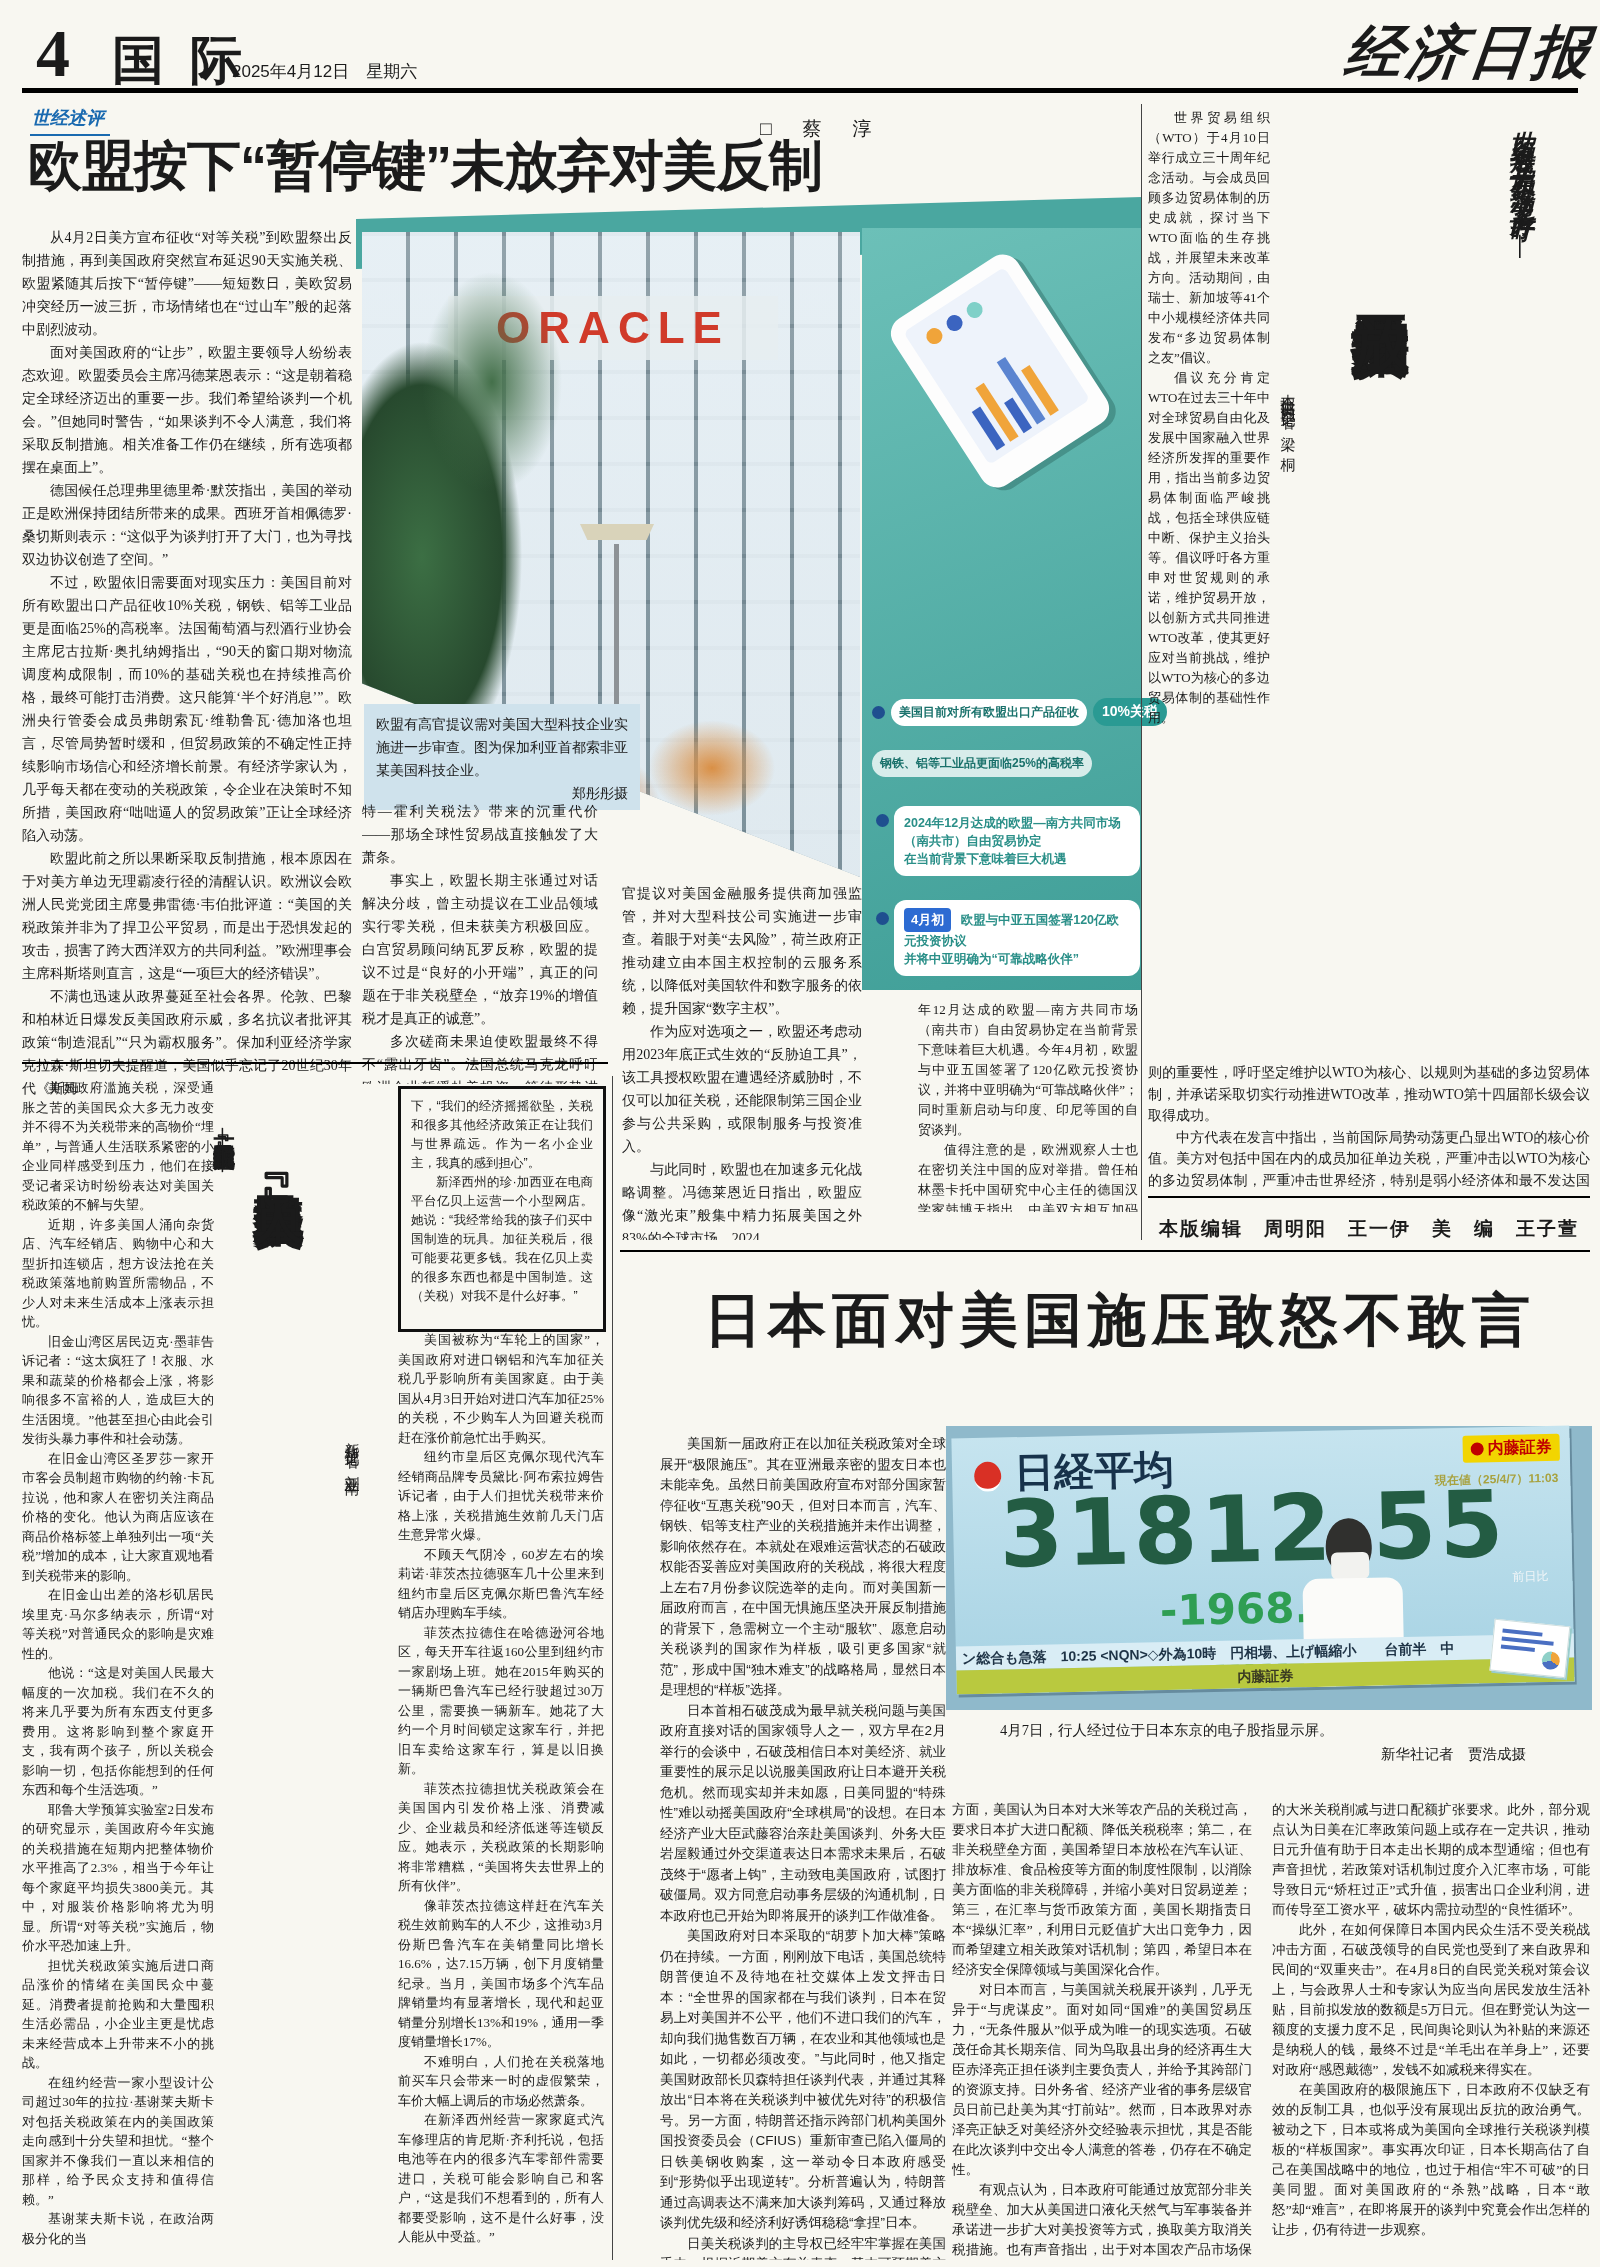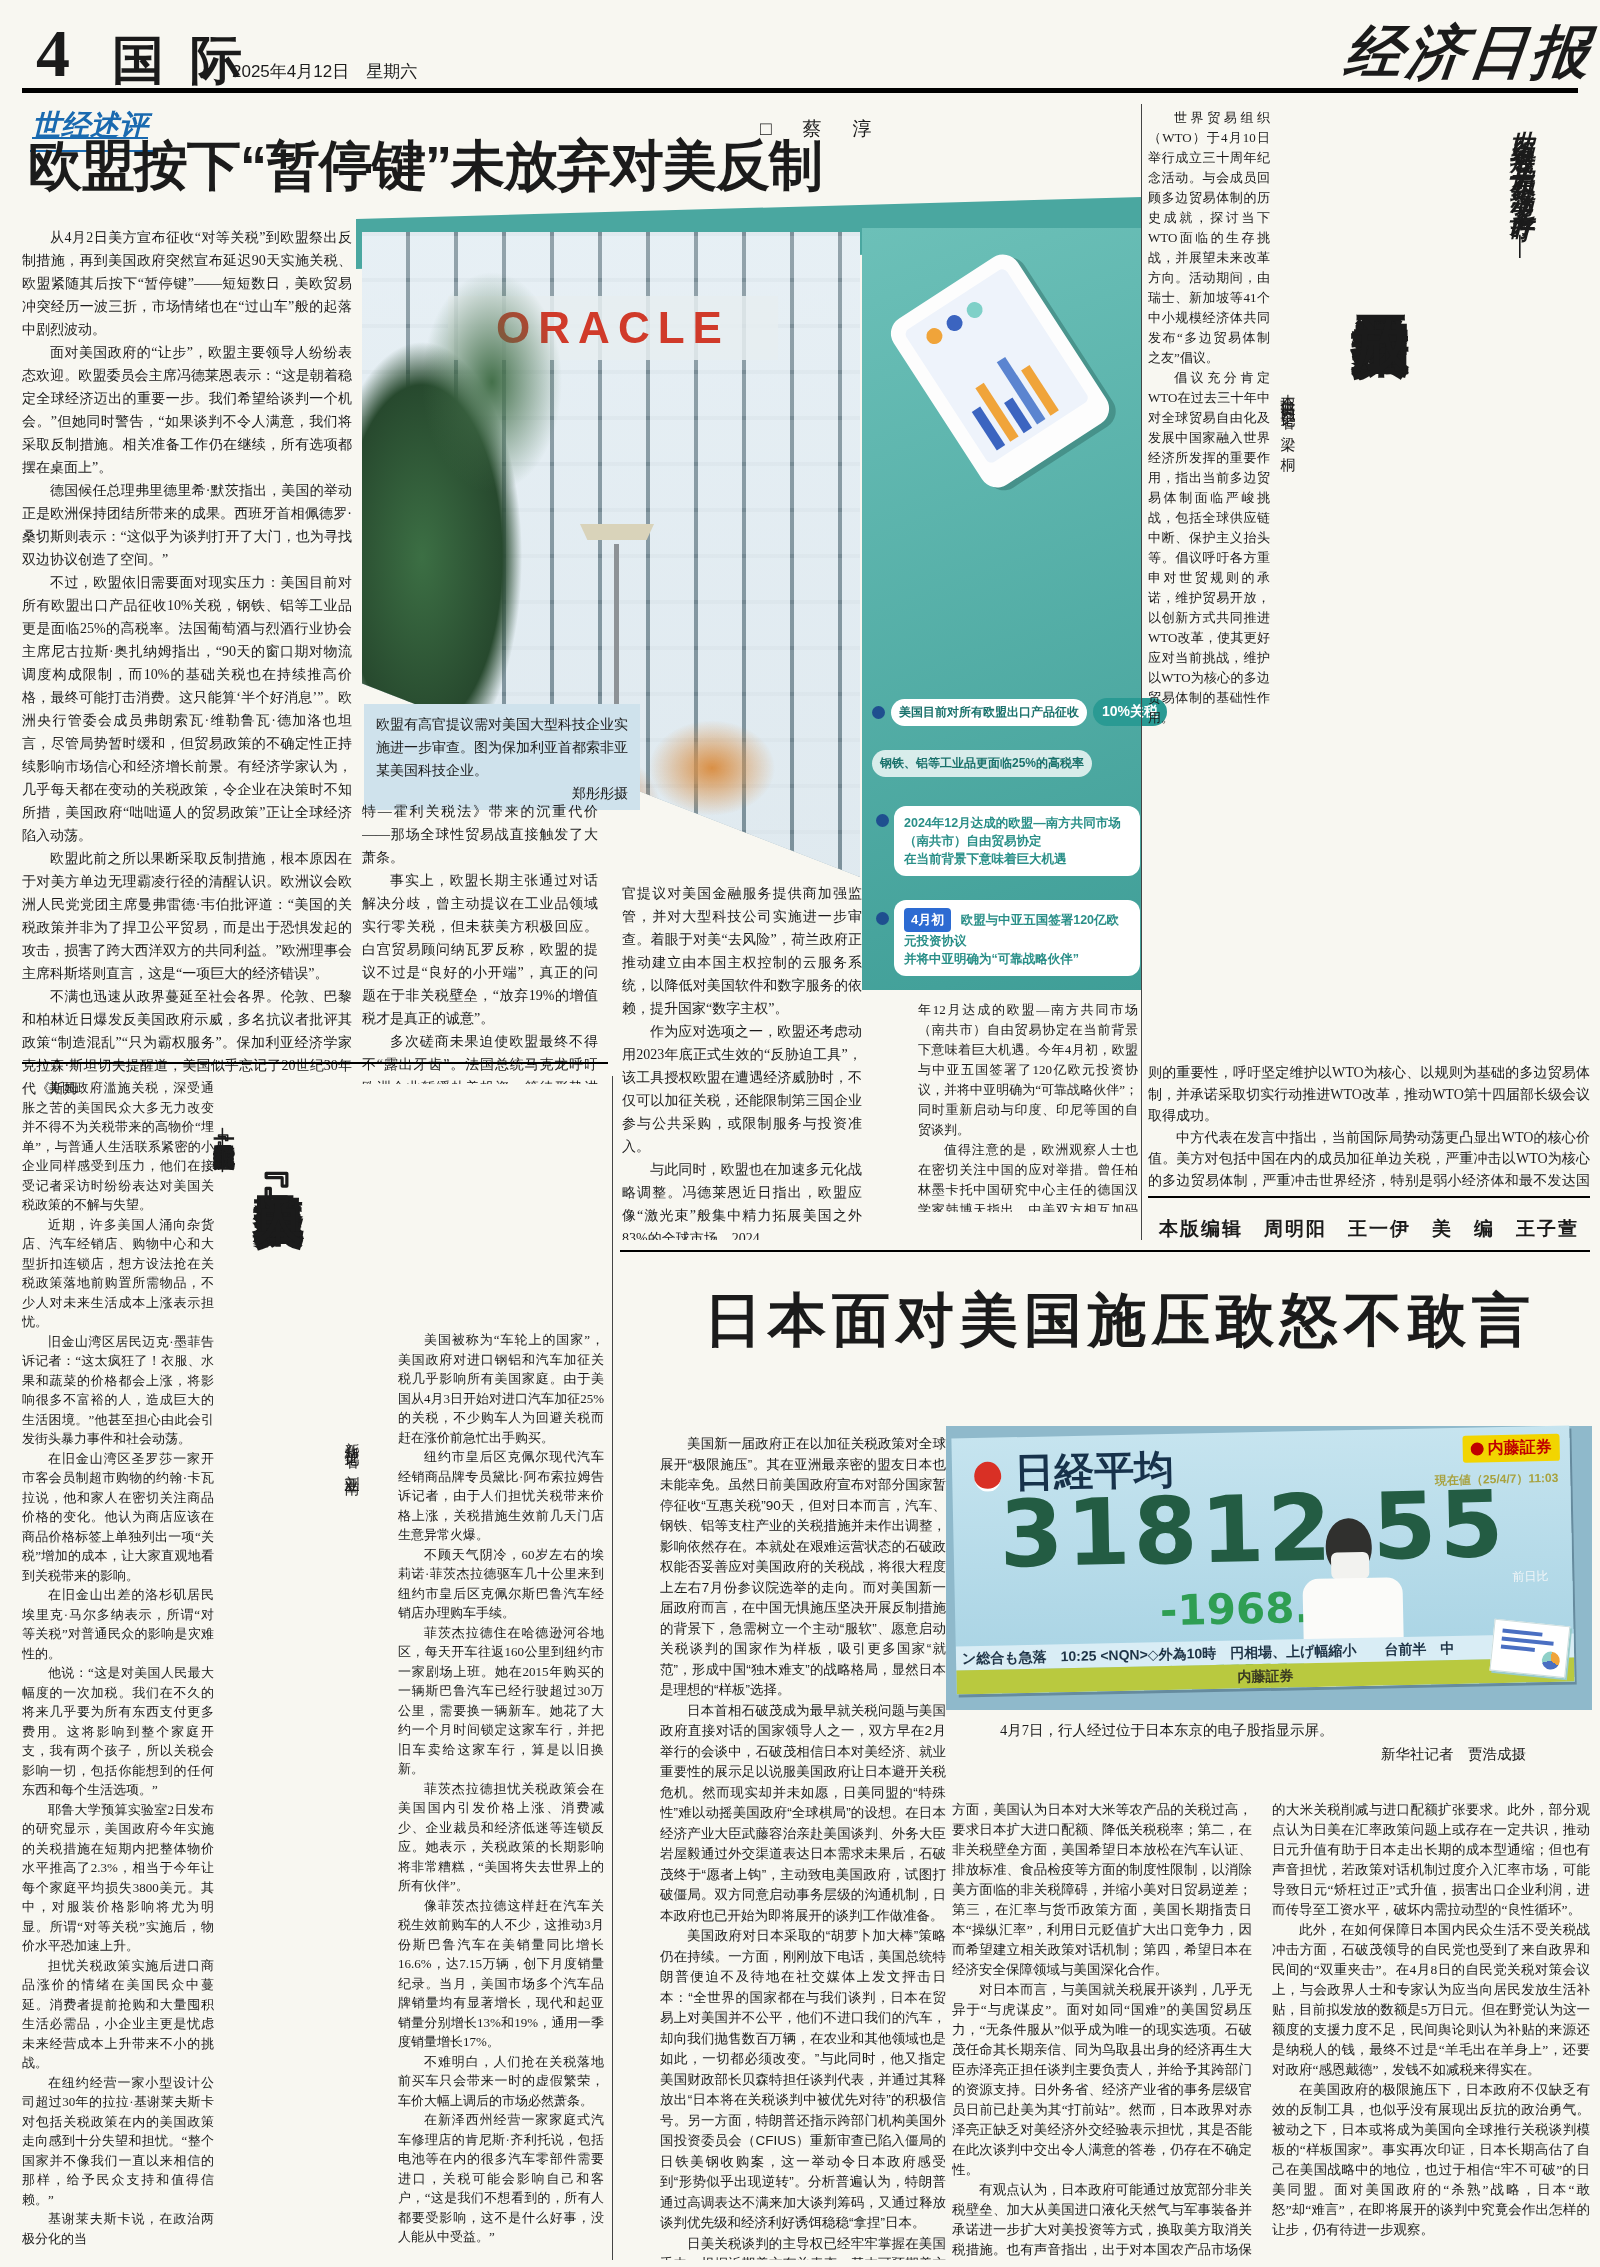--- a/index.html
+++ b/index.html
@@ -11,22 +11,22 @@
   
   .pageno{left:36px;top:14px;font-size:68px;font-weight:bold;}
   .secname{left:112px;top:26px;font-size:52px;font-weight:bold;letter-spacing:26px;}
   .dateline{left:232px;top:60px;font-size:17px;}
   .paperlogo{left:1345px;top:14px;font-size:58px;font-weight:bold;font-style:italic;letter-spacing:4px;transform:skewX(-6deg);}
   .toprule{left:22px;top:88px;width:1556px;height:5px;background:#000;}
   
   .vline{width:1px;background:#444;}
   .hline{height:1px;background:#000;}
   
-  .kicker{left:30px;top:106px;font-size:29px;font-weight:bold;font-style:italic;color:#1a6ab0;
-          border-bottom:2px solid #1a6ab0;padding:0 6px 4px 2px;text-decoration:underline;}
+  .kicker{left:30px;top:106px;font-size:18px;font-weight:bold;font-style:italic;color:#1a6ab0;
+          border-bottom:2px solid #1a6ab0;padding:0 6px 4px 2px;}
   .euauthor{left:760px;top:116px;font-size:19px;letter-spacing:6px;}
   .euhead{left:28px;top:130px;width:880px;font-size:54px;font-weight:bold;letter-spacing:-1px;white-space:nowrap;}
   .bodycol{font-size:14px;line-height:23px;text-align:justify;overflow:hidden;}
   .bodycol p{margin:0;text-indent:2em;}
   .bodycol p.no{text-indent:0;}
   .c-eu1{left:22px;top:226px;width:330px;height:1014px;}
   .c-eu2{left:362px;top:800px;width:236px;height:284px;}
   .c-eu3{left:622px;top:882px;width:240px;height:358px;}
   .c-eu4{left:918px;top:1000px;width:220px;height:212px;font-size:13px;line-height:20px;}
   
@@ -239,20 +239,24 @@
     <p>耶鲁大学预算实验室2日发布的研究显示，美国政府今年实施的关税措施在短期内把整体物价水平推高了2.3%，相当于今年让每个家庭平均损失3800美元。其中，对服装价格影响将尤为明显。所谓“对等关税”实施后，物价水平恐加速上升。</p>
     <p>担忧关税政策实施后进口商品涨价的情绪在美国民众中蔓延。消费者提前抢购和大量囤积生活必需品，小企业主更是忧虑未来经营成本上升带来不小的挑战。</p>
     <p>在纽约经营一家小型设计公司超过30年的拉拉·基谢莱夫斯卡对包括关税政策在内的美国政策走向感到十分失望和担忧。“整个国家并不像我们一直以来相信的那样，给予民众支持和值得信赖。”</p>
     <p>基谢莱夫斯卡说，在政治两极分化的当</p>
   </div>
   <div class="abs v pubquote">『这是对美国人民最大幅度的一次加税』——</div>
   <div class="abs v pubhead sans">美民众抱怨成为关税政策『埋单人』</div>
   <div class="abs v pubbyline">
     <span>新华社记者</span>　<span>刘亚南</span>
   </div>
+  <div class="abs pubbox">
+    <p class="no">下，“我们的经济摇摇欲坠，关税和很多其他经济政策正在让我们与世界疏远。作为一名小企业主，我真的感到担心”。</p>
+    <p>新泽西州的珍·加西亚在电商平台亿贝上运营一个小型网店。她说：“我经常给我的孩子们买中国制造的玩具。加征关税后，很可能要花更多钱。我在亿贝上卖的很多东西也都是中国制造。这（关税）对我不是什么好事。”</p>
+  </div>
   <div class="abs bodycol c-pub2">
     <p>美国被称为“车轮上的国家”，美国政府对进口钢铝和汽车加征关税几乎影响所有美国家庭。由于美国从4月3日开始对进口汽车加征25%的关税，不少购车人为回避关税而赶在涨价前急忙出手购买。</p>
     <p>纽约市皇后区克佩尔现代汽车经销商品牌专员黛比·阿布索拉姆告诉记者，由于人们担忧关税带来价格上涨，关税措施生效前几天门店生意异常火爆。</p>
     <p>不顾天气阴冷，60岁左右的埃莉诺·菲茨杰拉德驱车几十公里来到纽约市皇后区克佩尔斯巴鲁汽车经销店办理购车手续。</p>
     <p>菲茨杰拉德住在哈德逊河谷地区，每天开车往返160公里到纽约市一家剧场上班。她在2015年购买的一辆斯巴鲁汽车已经行驶超过30万公里，需要换一辆新车。她花了大约一个月时间锁定这家车行，并把旧车卖给这家车行，算是以旧换新。</p>
     <p>菲茨杰拉德担忧关税政策会在美国国内引发价格上涨、消费减少、企业裁员和经济低迷等连锁反应。她表示，关税政策的长期影响将非常糟糕，“美国将失去世界上的所有伙伴”。</p>
     <p>像菲茨杰拉德这样赶在汽车关税生效前购车的人不少，这推动3月份斯巴鲁汽车在美销量同比增长16.6%，达7.15万辆，创下月度销量纪录。当月，美国市场多个汽车品牌销量均有显著增长，现代和起亚销量分别增长13%和19%，通用一季度销量增长17%。</p>
     <p>不难明白，人们抢在关税落地前买车只会带来一时的虚假繁荣，车价大幅上调后的市场必然萧条。</p>
     <p>在新泽西州经营一家家庭式汽车修理店的肯尼斯·齐利托说，包括电池等在内的很多汽车零部件需要进口，关税可能会影响自己和客户，“这是我们不想看到的，所有人都要受影响，这不是什么好事，没人能从中受益。”</p>
   </div>

